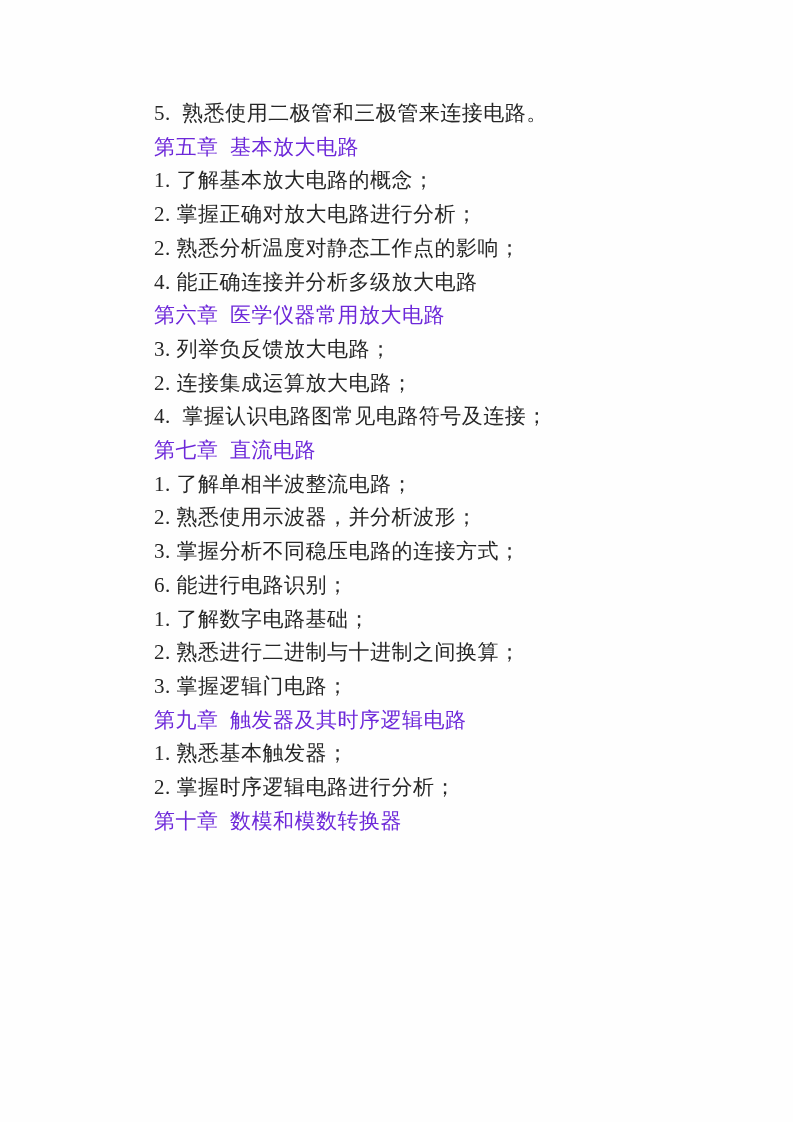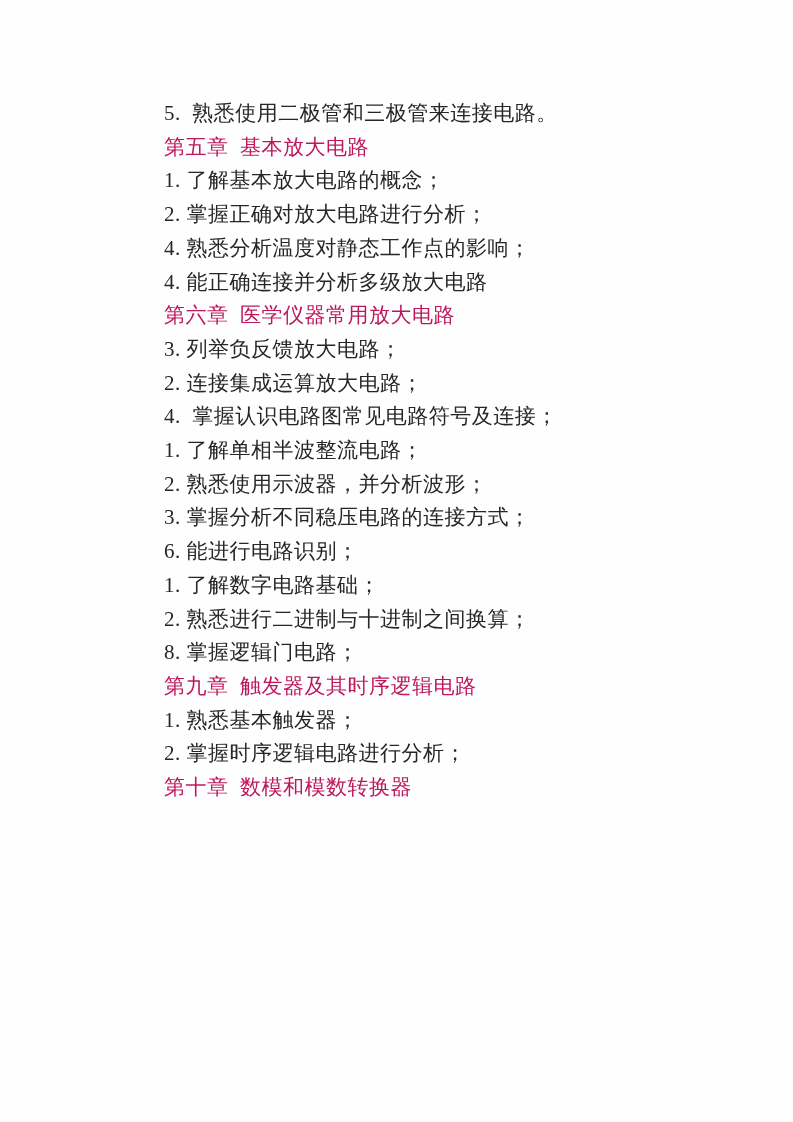--- a/index.html
+++ b/index.html
@@ -10,56 +10,57 @@
   .page {
     position: relative;
     width: 793px;
     height: 1122px;
     background: #fefefe;
     overflow: hidden;
     font-family: "Liberation Serif", "DejaVu Serif", serif;
   }
   .content {
     position: absolute;
-    left: 164px;
+    left: 154px;
     top: 97px;
     width: 500px;
   }
   .line {
     margin: 0;
     font-size: 21px;
     line-height: 33.7px;
     color: #262626;
     white-space: pre-wrap;
     letter-spacing: 0.5px;
   }
   .chapter-heading {
-    color: #be185d;
+    color: #6d28d9;
   }
 </style>
 </head>
 <body>
 
 <div class="page">
   <div class="content">
       <p class="line list-item">5.  熟悉使用二极管和三极管来连接电路。</p>
       <p class="line chapter-heading">第五章  基本放大电路</p>
       <p class="line list-item">1. 了解基本放大电路的概念；</p>
       <p class="line list-item">2. 掌握正确对放大电路进行分析；</p>
-      <p class="line list-item">4. 熟悉分析温度对静态工作点的影响；</p>
+      <p class="line list-item">2. 熟悉分析温度对静态工作点的影响；</p>
       <p class="line list-item">4. 能正确连接并分析多级放大电路</p>
       <p class="line chapter-heading">第六章  医学仪器常用放大电路</p>
       <p class="line list-item">3. 列举负反馈放大电路；</p>
       <p class="line list-item">2. 连接集成运算放大电路；</p>
       <p class="line list-item">4.  掌握认识电路图常见电路符号及连接；</p>
+      <p class="line chapter-heading">第七章  直流电路</p>
       <p class="line list-item">1. 了解单相半波整流电路；</p>
       <p class="line list-item">2. 熟悉使用示波器，并分析波形；</p>
       <p class="line list-item">3. 掌握分析不同稳压电路的连接方式；</p>
       <p class="line list-item">6. 能进行电路识别；</p>
       <p class="line list-item">1. 了解数字电路基础；</p>
       <p class="line list-item">2. 熟悉进行二进制与十进制之间换算；</p>
-      <p class="line list-item">8. 掌握逻辑门电路；</p>
+      <p class="line list-item">3. 掌握逻辑门电路；</p>
       <p class="line chapter-heading">第九章  触发器及其时序逻辑电路</p>
       <p class="line list-item">1. 熟悉基本触发器；</p>
       <p class="line list-item">2. 掌握时序逻辑电路进行分析；</p>
       <p class="line chapter-heading">第十章  数模和模数转换器</p>
     </div>
 </div>
 
 </body></html>

